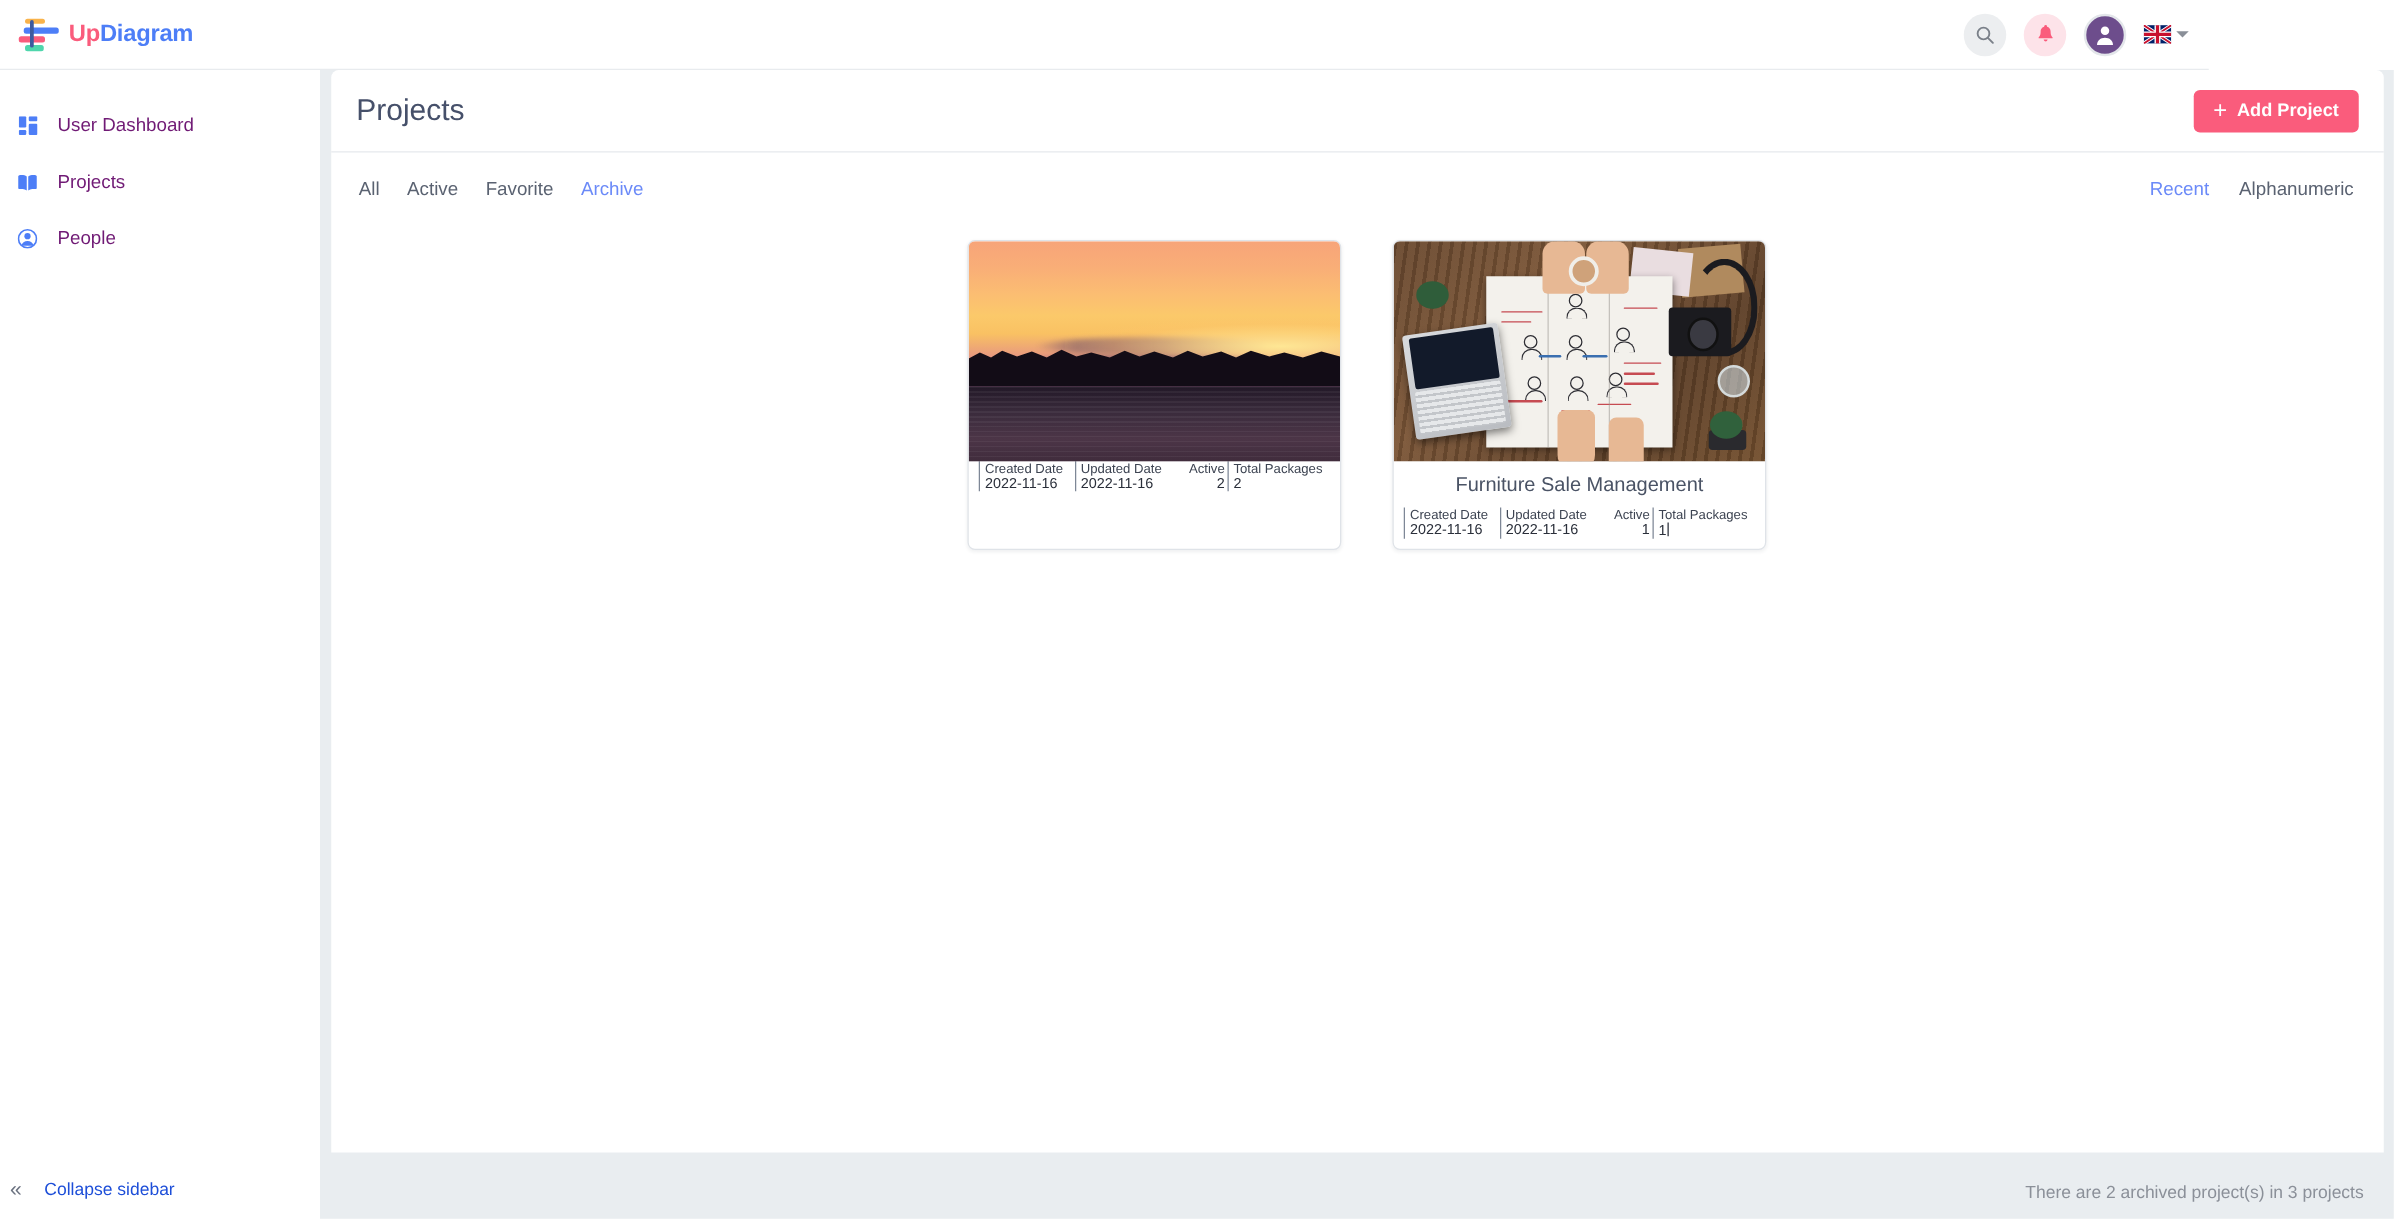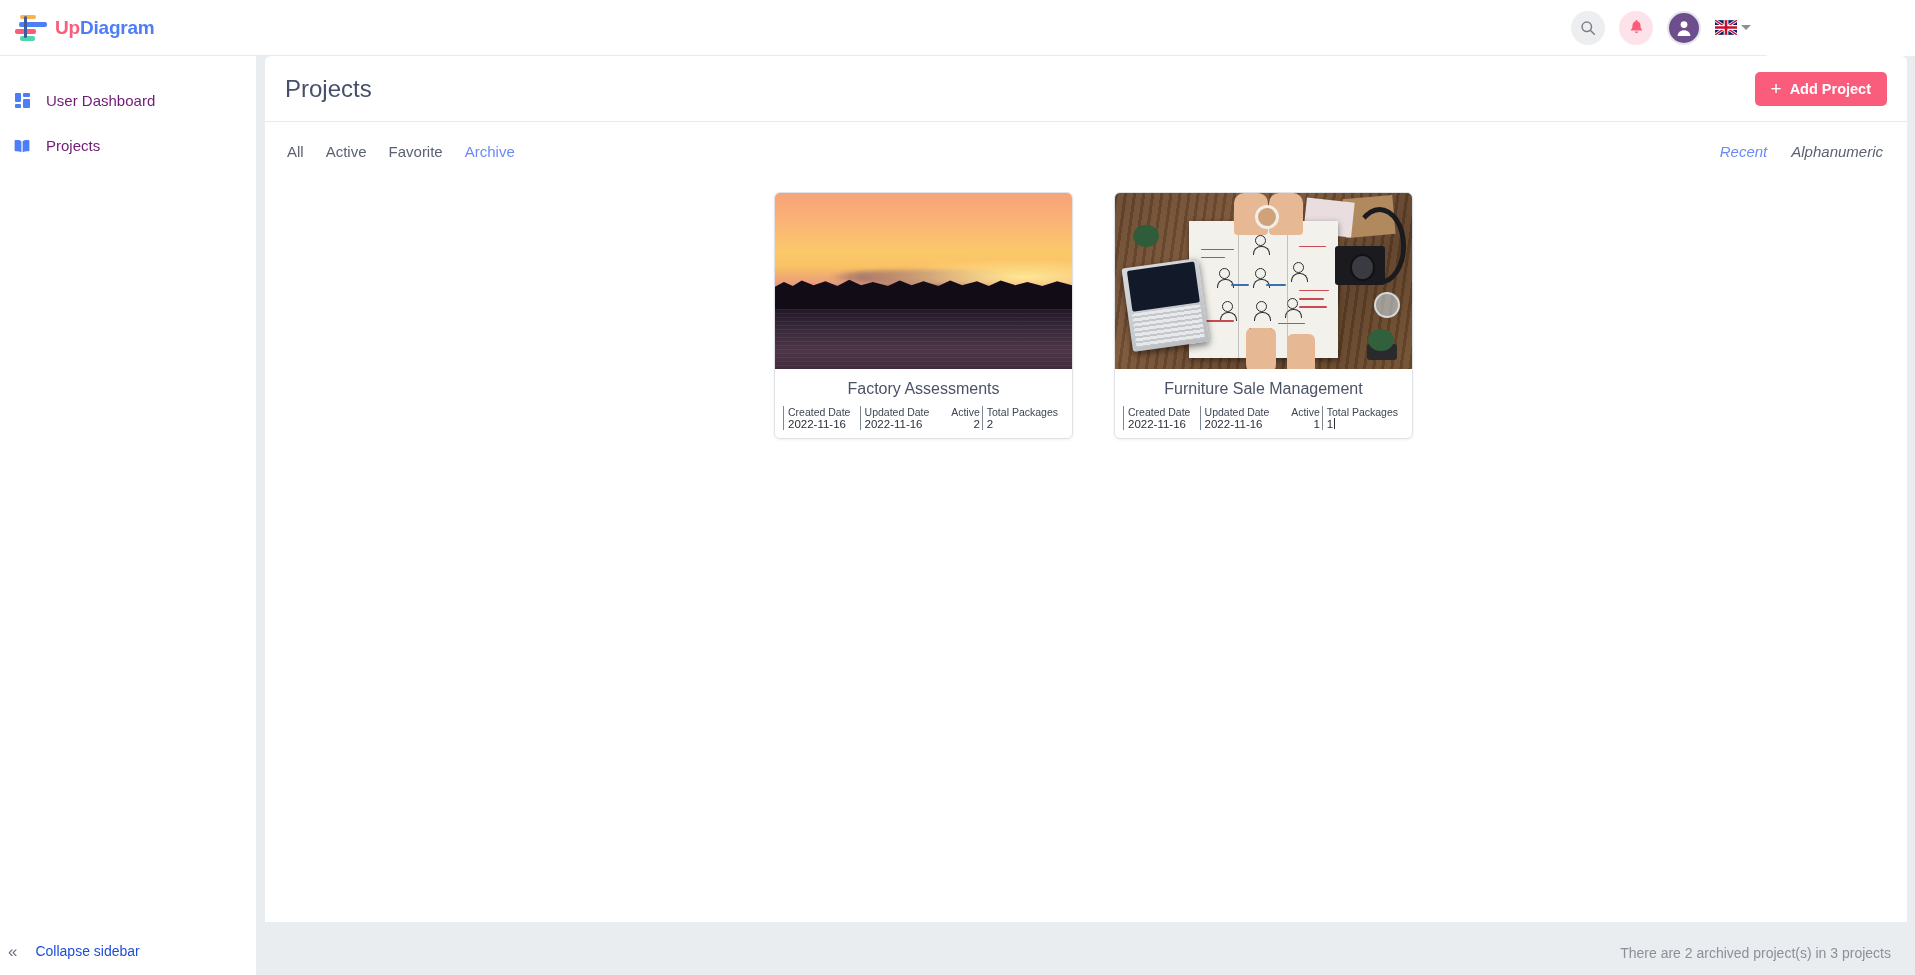--- a/index.html
+++ b/index.html
@@ -91,21 +91,21 @@
   }
   .plus-glyph { font-size: 19px; font-weight: 400; line-height: 1; }
 
   .tabs-row {
     height: 58px; display: flex; align-items: center; justify-content: space-between;
     padding: 0 24px 0 22px;
   }
   .tabs { display: flex; align-items: flex-end; gap: 22px; }
   .tab { font-size: 15px; color: #5a6271; cursor: pointer; }
   .tab.active { color: #6b8af8; }
-  .sorts { display: flex; align-items: flex-start; gap: 24px; font-style: italic; }
+  .sorts { display: flex; align-items: flex-start; gap: 24px; }
   .sort { font-size: 15px; color: #5a6271; cursor: pointer; }
   .sort.active { color: #6b8af8; }
 
   
   .cards-area { display: flex; gap: 41px; padding: 12px 0 0 509px; }
   .card {
     width: 299px; background: #ffffff;
     border: 1px solid #dfe3e8; border-radius: 6px;
     box-shadow: 0 1px 3px rgba(30,40,60,0.07);
     overflow: hidden; cursor: pointer;
@@ -331,20 +331,30 @@
     <div class="nav-item">
       <span class="nav-icon">
         <svg width="16" height="14" viewBox="0 0 16 14">
           <path d="M7.4 2.2C6 1.1 4 .8 1.4 1.1.9 1.2.6 1.5.6 2v9.4c0 .5.4.8.9.8 2.2-.2 4.2.1 5.9 1.1V2.2z" fill="#4d7ef7"></path>
           <path d="M8.6 2.2c1.4-1.1 3.4-1.4 6-1.1.5.1.8.4.8.9v9.4c0 .5-.4.8-.9.8-2.2-.2-4.2.1-5.9 1.1V2.2z" fill="#4d7ef7"></path>
         </svg>
       </span>
       <span class="nav-label">Projects</span>
     </div>
 
+    <div class="nav-item">
+      <span class="nav-icon">
+        <svg width="16" height="16" viewBox="0 0 16 16">
+          <circle cx="8" cy="8" r="7.2" fill="none" stroke="#4d7ef7" stroke-width="1.3"></circle>
+          <circle cx="8" cy="5.9" r="2.5" fill="#4d7ef7"></circle>
+          <path d="M3.1 13.6c.5-2.5 2.5-3.8 4.9-3.8s4.4 1.3 4.9 3.8z" fill="#4d7ef7"></path>
+        </svg>
+      </span>
+      <span class="nav-label">People</span>
+    </div>
 
 
   </div>
 
   <div class="collapse-row">
     <span class="chev">«</span>
     <span class="collapse-label">Collapse sidebar</span>
   </div>
 </div>
 
@@ -376,21 +386,20 @@
   <div class="cards-area">
 
     <div class="card">
       <div class="card-thumb thumb-sunset">
         <div class="cloud-band b2"></div>
         <div class="sun-glow"></div>
         <div class="cloud-band"></div>
         <div class="treeline"></div>
         <div class="water"></div>
       </div>
-      <div class="card-title">Factory Assessments</div>
       <div class="meta">
         <div class="meta-col c1">
           <div class="meta-h">Created Date</div>
           <div class="meta-v">2022-11-16</div>
         </div>
         <div class="meta-col c2">
           <div class="meta-h">Updated Date</div>
           <div class="meta-v">2022-11-16</div>
         </div>
         <div class="meta-col c3">

